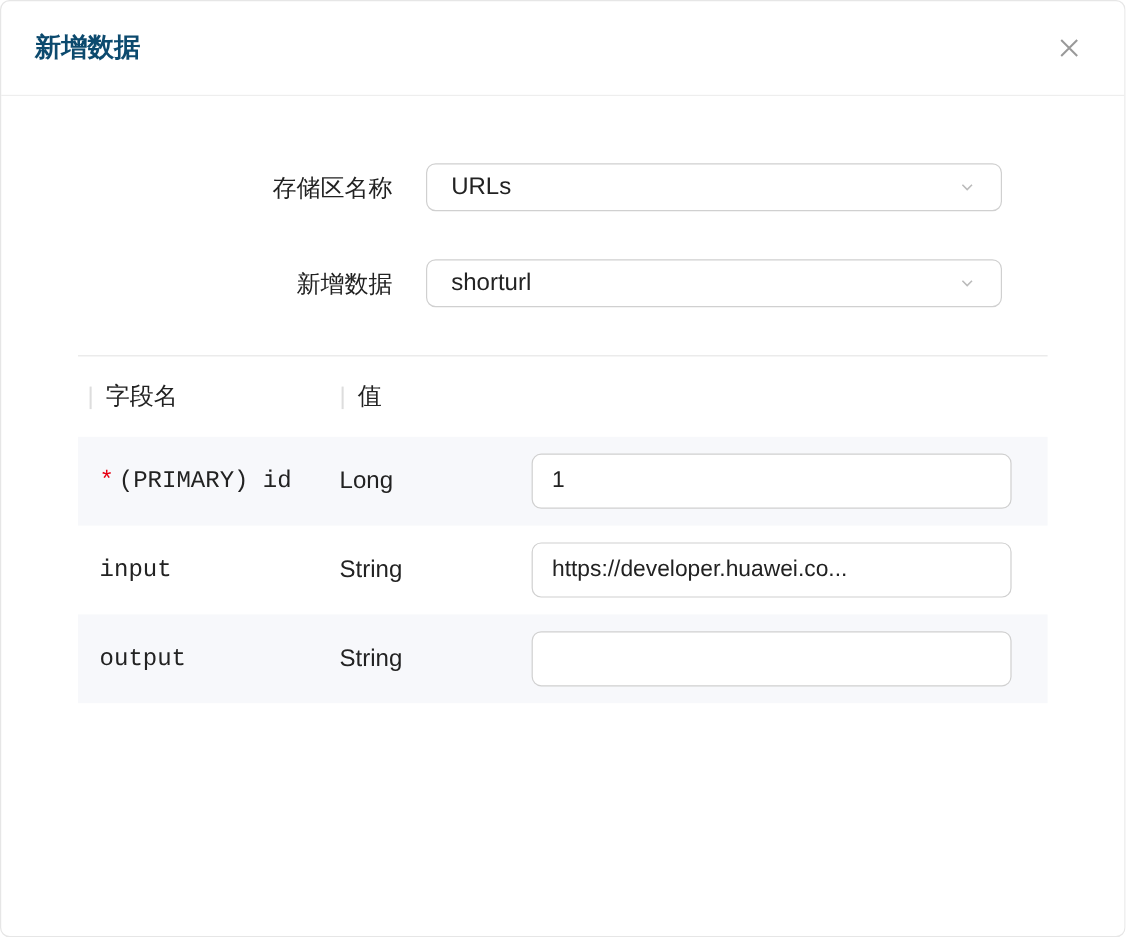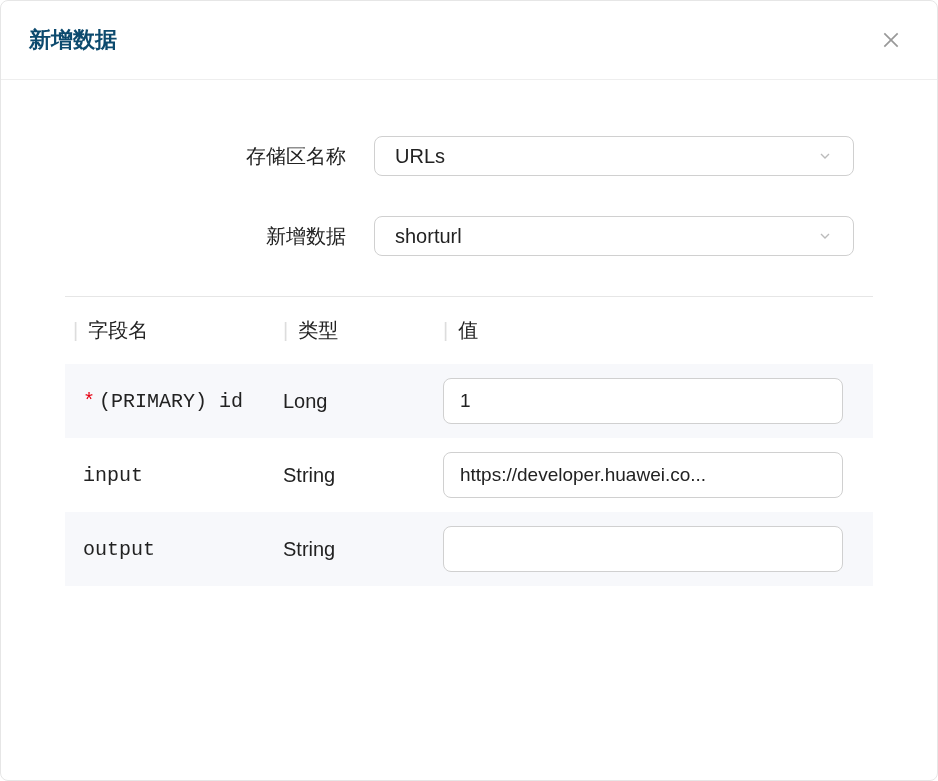--- a/index.html
+++ b/index.html
@@ -17,21 +17,21 @@
     display: flex;
     align-items: center;
     justify-content: space-between;
     padding: 24px 32px 24px 28px;
     border-bottom: 1px solid #eee;
   }
   .modal-title { font-size: 22px; color: #0c4a6e; font-weight: 700; }
   .close-btn { width: 28px; height: 28px; display:flex; align-items:center; justify-content:center; cursor:pointer; color:#999; }
   .close-btn svg { width: 20px; height: 20px; stroke: #999; stroke-width: 2; }
   .modal-body { flex: 1; padding: 56px 64px 0 64px; }
-  .form-row { display: flex; align-items: center; margin-bottom: 40px; justify-content: center; }
+  .form-row { display: flex; align-items: center; margin-bottom: 40px; }
   .form-label { width: 290px; text-align: right; padding-right: 28px; font-size: 20px; color: #222; }
   .select-wrap {
     flex: 1;
     height: 40px;
     border: 1px solid #d0d0d0;
     border-radius: 8px;
     display: flex;
     align-items: center;
     justify-content: space-between;
     padding: 12px 20px;
@@ -118,21 +118,20 @@
         <span>shorturl</span>
         <svg class="chevron" viewBox="0 0 24 24" fill="none" stroke="currentColor" stroke-width="2">
             <path d="M6 9l6 6 6-6"></path>
           </svg>
       </div>
     </div>
 
     <div class="table-zone">
       <div class="thead">
         <div class="col-field"><span class="sep">|</span><span>字段名</span></div>
-        <div class="col-type"><span class="sep">|</span><span>类型</span></div>
         <div class="col-value"><span class="sep">|</span><span>值</span></div>
       </div>
 
       <div class="trow odd">
         <div class="field-cell">
           <span class="star">*</span><span>(PRIMARY) id</span>
         </div>
         <div class="type-cell">Long</div>
         <div class="value-cell">
           <input class="text-input" value="1" style="">

